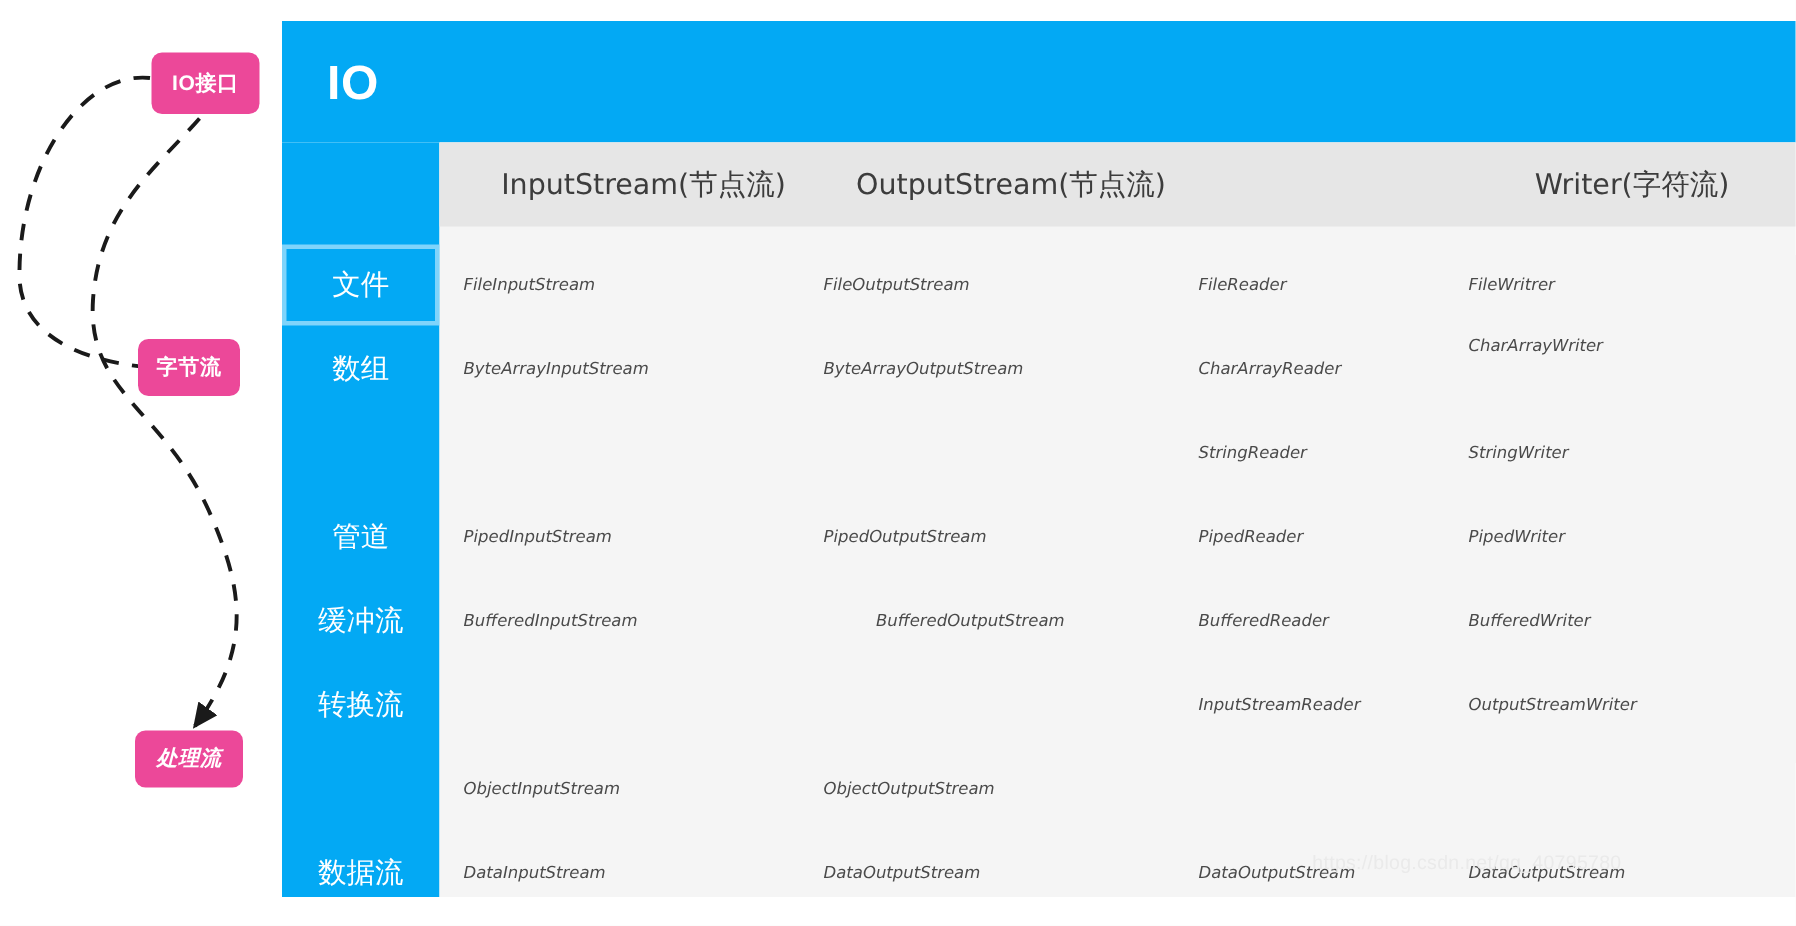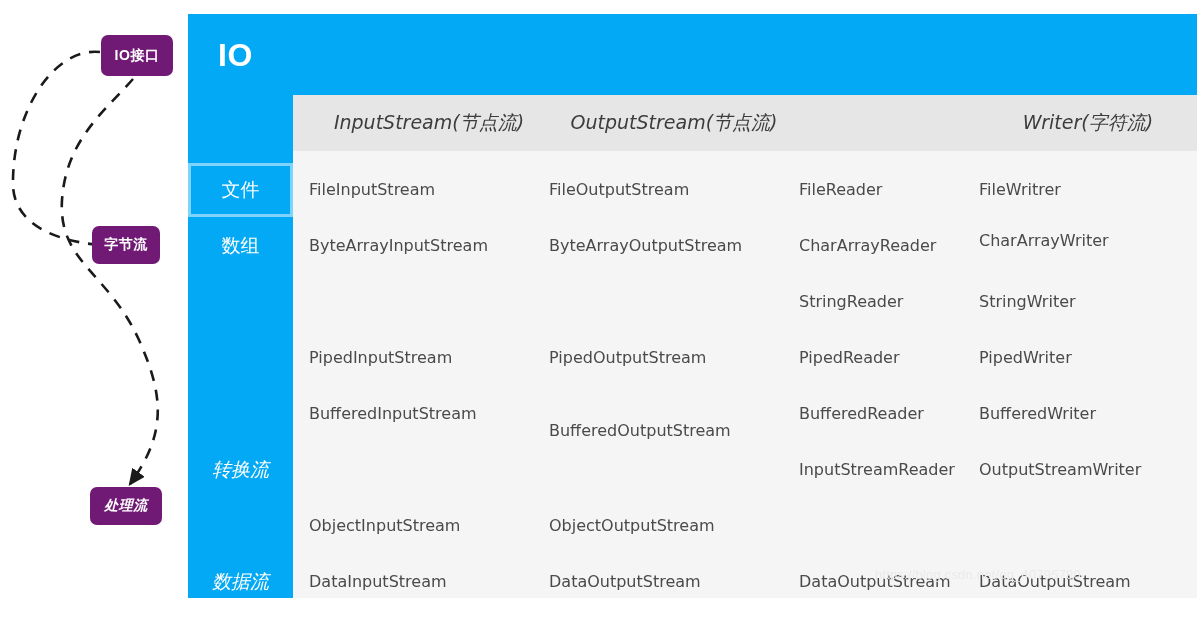--- a/index.html
+++ b/index.html
@@ -23,21 +23,21 @@
     width: 190px; height: 617px;
   }
   #arrow-svg {
     position: absolute;
     left: 0; top: 0;
     width: 190px; height: 617px;
     overflow: visible;
   }
   .node-box {
     position: absolute;
-    background: #701a75;
+    background: #ec4899;
     border-radius: 7px;
     color: #ffffff;
     font-size: 14px;
     font-weight: bold;
     display: flex;
     align-items: center;
     justify-content: center;
     letter-spacing: 0.5px;
     white-space: nowrap;
   }
@@ -103,40 +103,40 @@
     position: absolute;
     left: 105px; top: 81px;
     width: 904px; height: 503px;
     background: #f5f5f5;
   }
   #table-header {
     position: absolute;
     left: 0; top: 0;
     width: 904px; height: 56px;
     background: #e6e6e6;
-    font-style: italic;
   }
   .col-header {
     position: absolute;
     top: 0; height: 56px;
     display: flex;
     align-items: center;
     justify-content: center;
     color: #3c3c3c;
     font-size: 19px;
     font-family: "DejaVu Sans", "Liberation Sans", sans-serif;
     white-space: nowrap;
   }
   .cell {
     position: absolute;
     color: #4a4a4a;
-    font-size: 16px;
+    font-size: 11px;
     font-family: "DejaVu Sans", "Liberation Sans", sans-serif;
     white-space: nowrap;
     line-height: 20px;
+    font-style: italic;
   }
 
   
   .c0 { left: 16px;  width: 240px; }
   .c1 { left: 256px; width: 250px; }
   .c2 { left: 506px; width: 200px; }
   .c3 { left: 686px; width: 218px; }
 
   .col-header.c0 { left: 16px;  width: 240px; }
   .col-header.c1 { left: 256px; width: 250px; }
@@ -188,51 +188,57 @@
   </div>
 
   <div id="sidebar-strip"></div>
   <div id="sidebar-list">
       <div class="sidebar-item selected" style="top: 68px; height: 54px;">
         <span>文件</span>
       </div>
       <div class="sidebar-item" style="top: 124px; height: 54px;">
         <span>数组</span>
       </div>
-      <div class="sidebar-item" style="top: 348px; height: 54px; font-style: italic;">
+      <div class="sidebar-item" style="top: 236px; height: 54px;">
+        <span>管道</span>
+      </div>
+      <div class="sidebar-item" style="top: 292px; height: 54px;">
+        <span>缓冲流</span>
+      </div>
+      <div class="sidebar-item" style="top: 348px; height: 54px;">
         <span>转换流</span>
       </div>
-      <div class="sidebar-item" style="top: 460px; height: 54px; font-style: italic;">
+      <div class="sidebar-item" style="top: 460px; height: 54px;">
         <span>数据流</span>
       </div>
     </div>
 
   <div id="table-area">
     <div id="table-header">
         <div class="col-header c0">InputStream(节点流)</div>
         <div class="col-header c1">OutputStream(节点流)</div>
         <div class="col-header c3">Writer(字符流)</div>
       </div>
     <div id="table-body">
         <div class="cell c0" style="top: 85px;">FileInputStream</div>
         <div class="cell c1" style="top: 85px;">FileOutputStream</div>
         <div class="cell c2" style="top: 85px;">FileReader</div>
         <div class="cell c3" style="top: 85px;">FileWritrer</div>
         <div class="cell c0" style="top: 141px;">ByteArrayInputStream</div>
         <div class="cell c1" style="top: 141px;">ByteArrayOutputStream</div>
         <div class="cell c2" style="top: 141px;">CharArrayReader</div>
-        <div class="cell c3" style="top: 136px;">CharArrayWriter</div>
+        <div class="cell c3" style="top: 126px;">CharArrayWriter</div>
         <div class="cell c2" style="top: 197px;">StringReader</div>
         <div class="cell c3" style="top: 197px;">StringWriter</div>
         <div class="cell c0" style="top: 253px;">PipedInputStream</div>
         <div class="cell c1" style="top: 253px;">PipedOutputStream</div>
         <div class="cell c2" style="top: 253px;">PipedReader</div>
         <div class="cell c3" style="top: 253px;">PipedWriter</div>
         <div class="cell c0" style="top: 309px;">BufferedInputStream</div>
-        <div class="cell c1" style="top: 326px;">BufferedOutputStream</div>
+        <div class="cell c1" style="top: 309px; margin-left: 35px;">BufferedOutputStream</div>
         <div class="cell c2" style="top: 309px;">BufferedReader</div>
         <div class="cell c3" style="top: 309px;">BufferedWriter</div>
         <div class="cell c2" style="top: 365px;">InputStreamReader</div>
         <div class="cell c3" style="top: 365px;">OutputStreamWriter</div>
         <div class="cell c0" style="top: 421px;">ObjectInputStream</div>
         <div class="cell c1" style="top: 421px;">ObjectOutputStream</div>
         <div class="cell c0" style="top: 477px;">DataInputStream</div>
         <div class="cell c1" style="top: 477px;">DataOutputStream</div>
         <div class="cell c2" style="top: 477px;">DataOutputStream</div>
         <div class="cell c3" style="top: 477px;">DataOutputStream</div>

